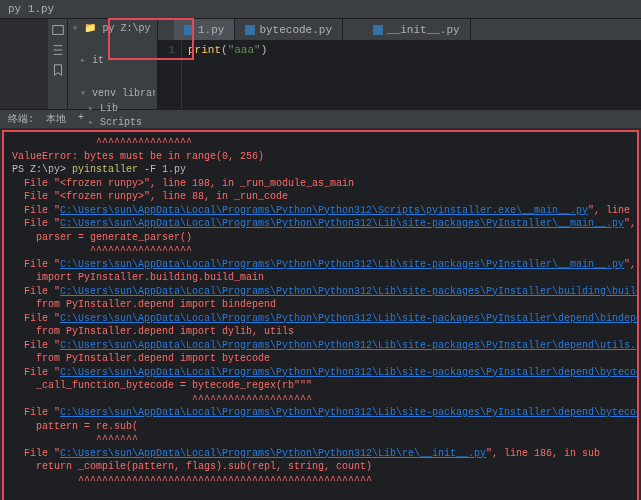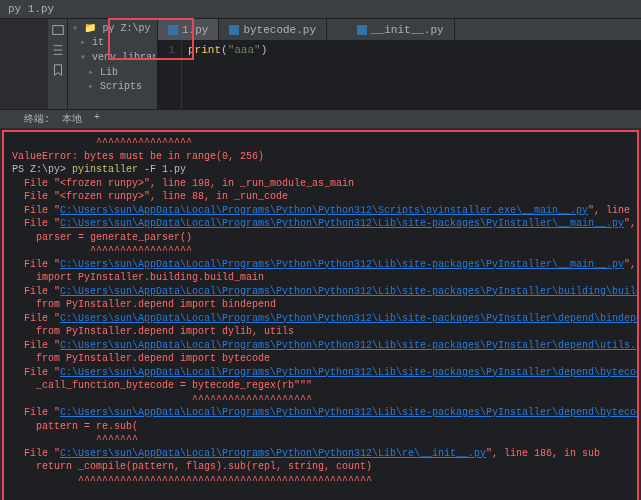--- a/index.html
+++ b/index.html
@@ -37,21 +37,21 @@
   .sidebar-icon { width: 14px; height: 14px; color: #afb1b3; }
   .project-tree {
     width: 90px;
     background: #3c3f41;
     border-right: 1px solid #1e1f22;
     font-size: 10px;
     padding: 2px;
     color: #afb1b3;
   }
   .tree-item { padding: 1px 2px; white-space: nowrap; overflow: hidden; }
-  .tree-item.indent1 { padding-left: 10px; }
+  .tree-item.indent1 { padding-left: 10px; margin-top: 18px; }
   .tree-item.indent2 { padding-left: 18px; }
   .tree-folder::before { content: "▸ "; color: #6f737a; }
   .tree-folder.open::before { content: "▾ "; }
   .folder-icon { color: #6f737a; }
   .editor-area {
     flex: 1;
     background: #1e1f22;
     display: flex;
     flex-direction: column;
   }
@@ -63,21 +63,21 @@
   }
   .tab {
     padding: 3px 10px;
     font-size: 11px;
     color: #afb1b3;
     border-right: 1px solid #1e1f22;
     display: flex;
     align-items: center;
     gap: 4px;
   }
-  .tab.active { background: #4e5157; }
+  .tab.active { background: #4e5157; margin-left: 16px; }
   .tab-icon { width: 10px; height: 10px; }
   .highlight-box {
     border: 2px solid #e74856;
     position: absolute;
   }
   .editor-content {
     flex: 1;
     display: flex;
     background: #1e1f22;
   }
@@ -92,21 +92,21 @@
   }
   .code-line {
     padding: 3px 6px;
     font-size: 11px;
   }
   .code-func { color: #ffc66d; }
   .code-str { color: #6a8759; }
   .code-paren { color: #bcbec4; }
   .bottom-tabs {
     background: #3c3f41;
-    padding: 2px 24px;
+    padding: 2px 8px;
     font-size: 10px;
     color: #afb1b3;
     border-top: 1px solid #1e1f22;
     display: flex;
     gap: 12px;
   }
   .terminal {
     background: #1e1f22;
     padding: 4px 8px;
     font-size: 10px;

